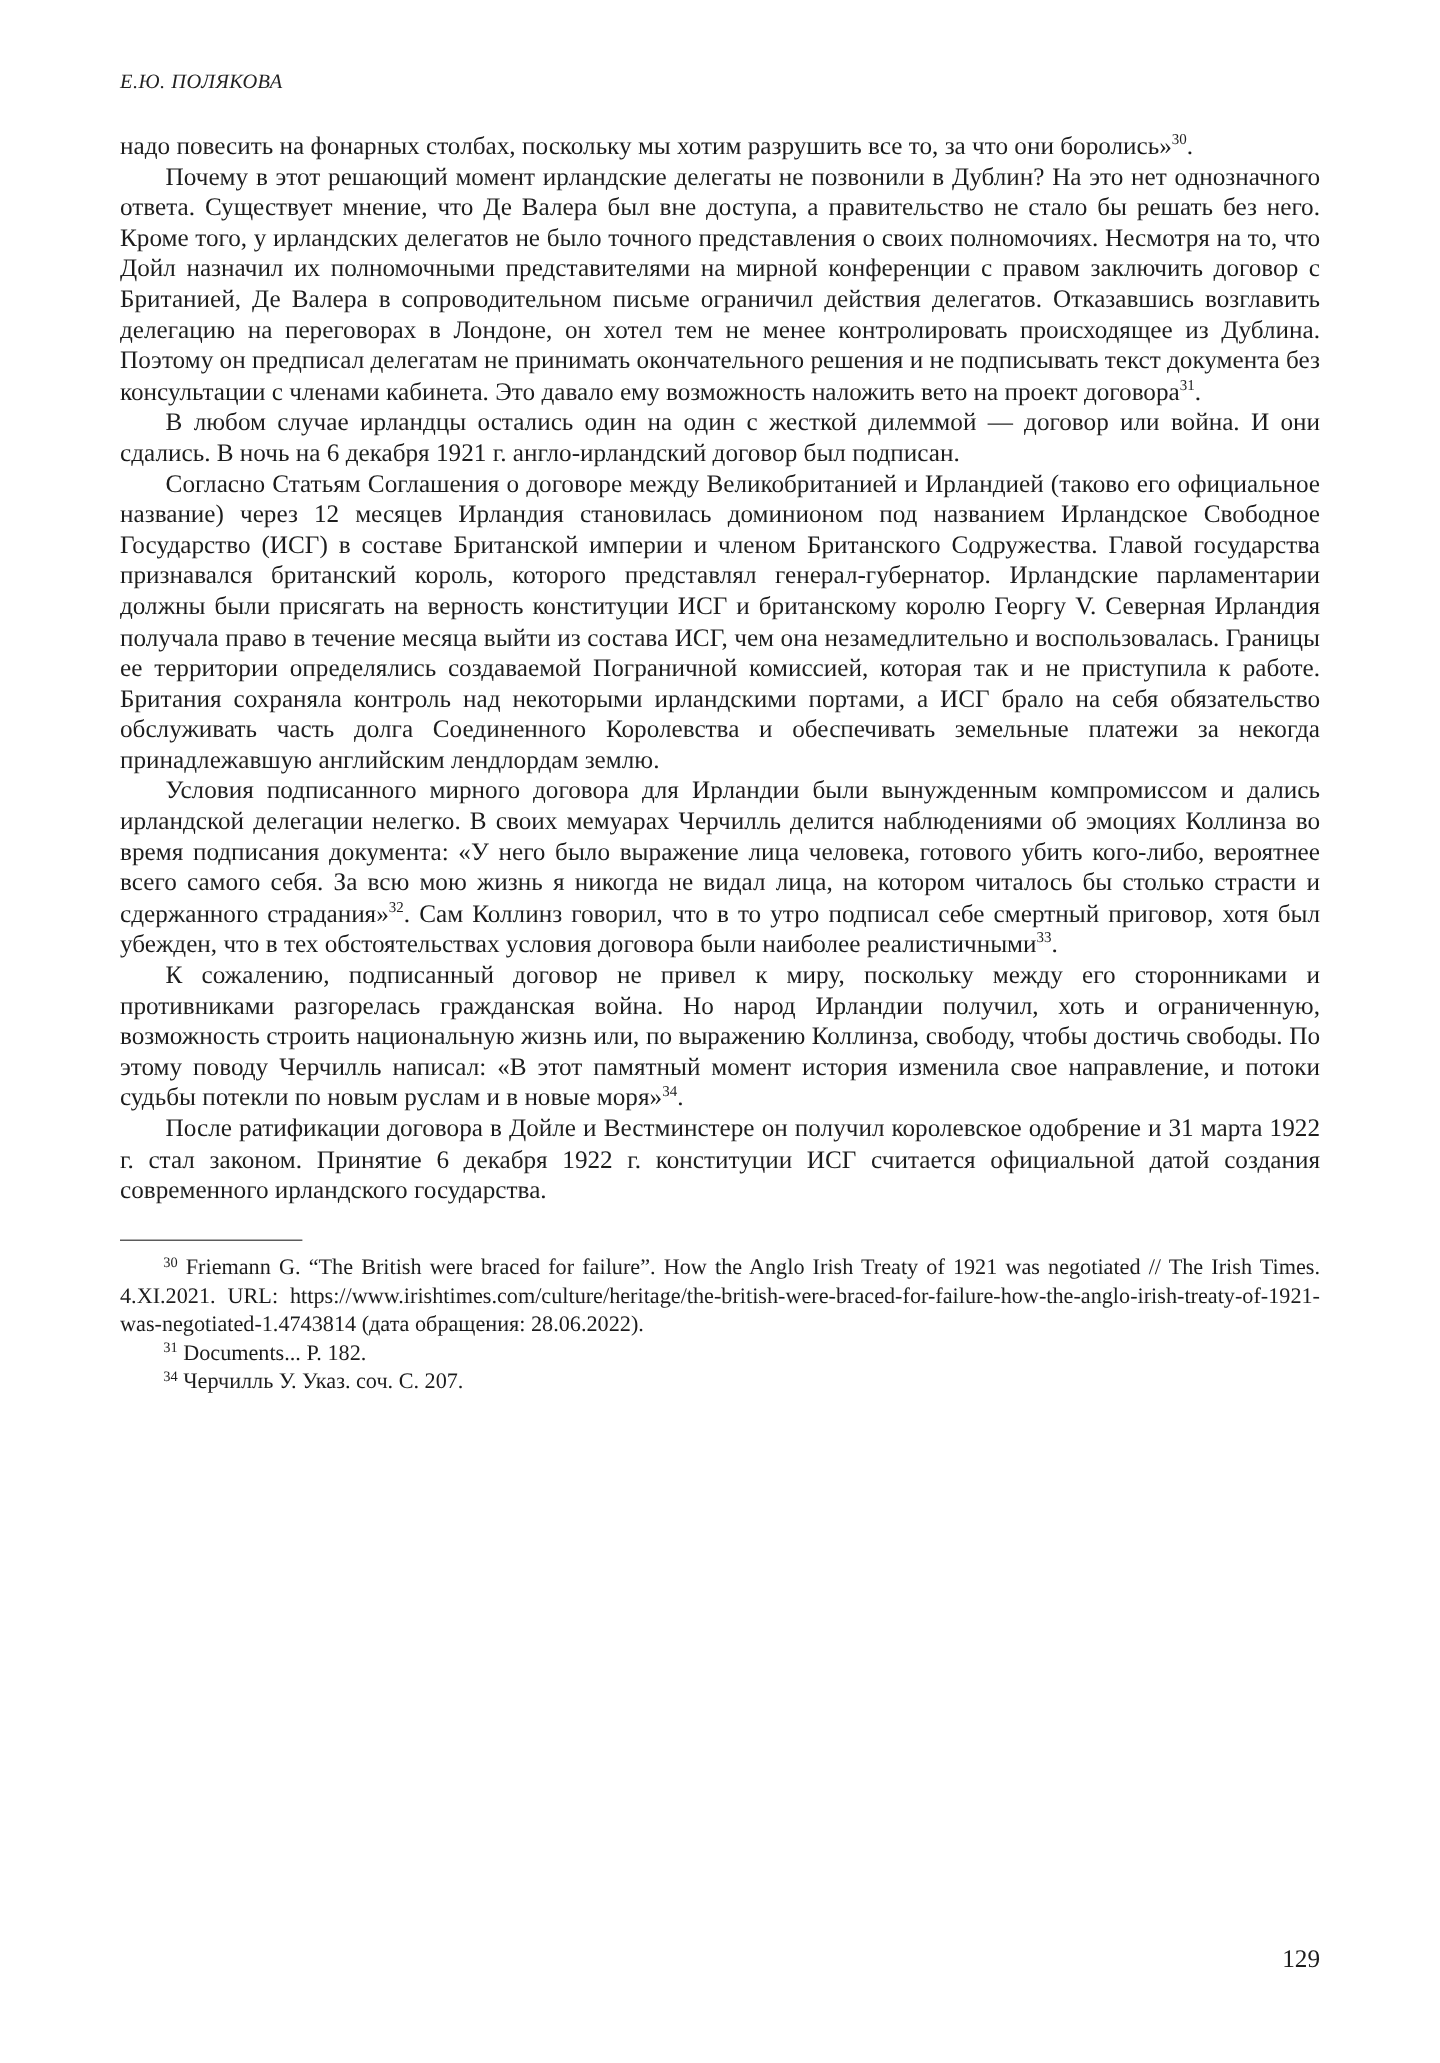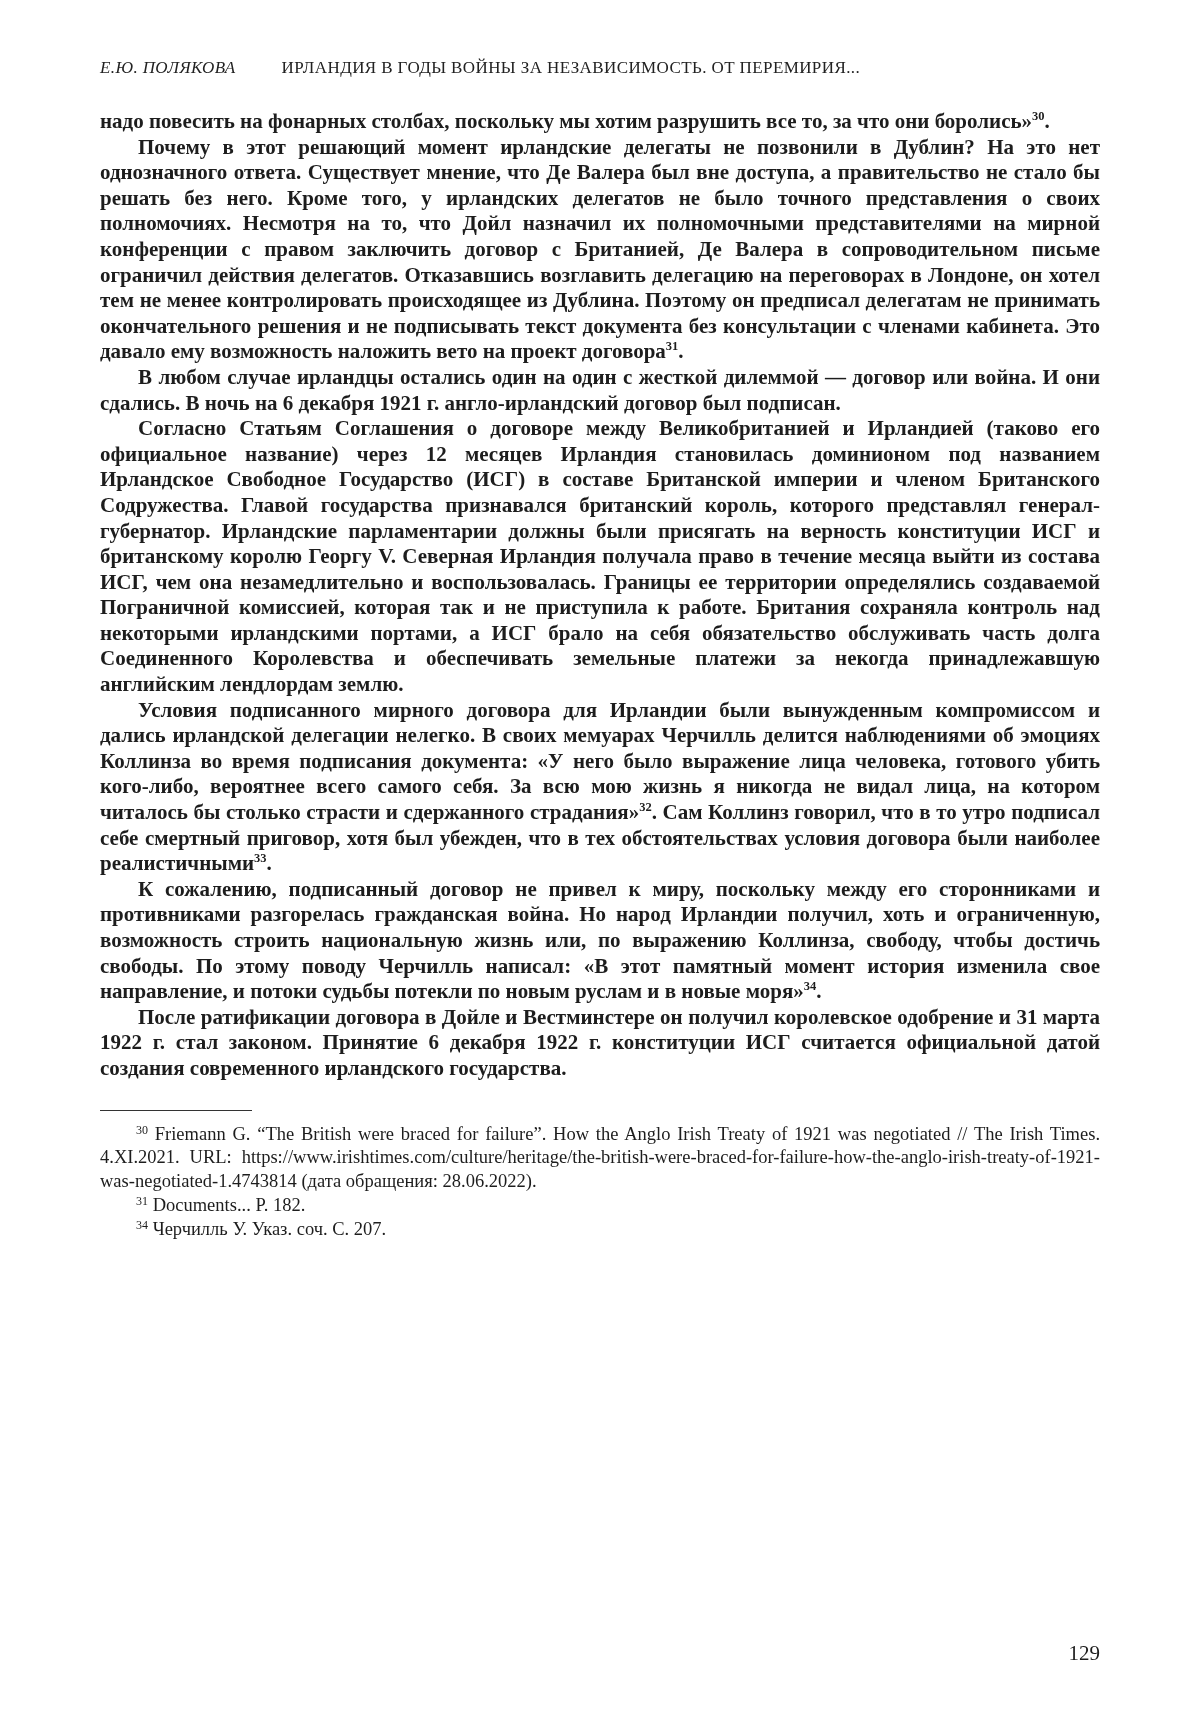--- a/index.html
+++ b/index.html
@@ -26,21 +26,20 @@
   .rh-author { font-style: italic; }
   .rh-title { }
   .body-text { margin-top: 31px; }
   .para {
     margin: 0;
     font-size: 21px;
     line-height: 25.6px;
     text-align: justify;
     text-indent: 38px;
     color: #1d1d1d;
-    font-weight: bold;
   }
   .para.continuation { text-indent: 0; }
   sup.fnref {
     font-size: 12.5px;
     line-height: 0;
     vertical-align: baseline;
     position: relative;
     top: -8px;
   }
   .footnote-rule {
@@ -67,31 +66,29 @@
     position: relative;
     top: -6px;
   }
   .fn-author { }
   .page-number {
     position: absolute;
     top: 1620px;
     right: 100px;
     font-size: 21px;
     color: #1d1d1d;
-    margin-top: 21px;
   }
 </style>
 </head>
 <body>
 
 <div class="page">
 
   <div class="running-header">
     <span class="rh-author">Е.Ю. ПОЛЯКОВА</span>
-    <span class="rh-title">ИРЛАНДИЯ В ГОДЫ ВОЙНЫ ЗА НЕЗАВИСИМОСТЬ. ОТ ПЕРЕМИРИЯ...</span>
   </div>
 
   <div class="body-text">
 
     <p class="para continuation"><span>надо повесить на фонарных столбах, поскольку мы хотим разрушить все то, за что они боролись»</span><sup class="fnref">30</sup><span>.</span></p>
 
     <p class="para"><span>Почему в этот решающий момент ирландские делегаты не позвонили в Дублин? На это нет однозначного ответа. Существует мнение, что Де Валера был вне доступа, а правительство не стало бы решать без него. Кроме того, у ирландских делегатов не было точного представления о своих полномочиях. Несмотря на то, что Дойл назначил их полномочными представителями на мирной конференции с правом заключить договор с Британией, Де Валера в сопроводительном письме ограничил действия делегатов. Отказавшись возглавить делегацию на переговорах в Лондоне, он хотел тем не менее контролировать происходящее из Дублина. Поэтому он предписал делегатам не принимать окончательного решения и не подписывать текст документа без консультации с членами кабинета. Это давало ему возможность наложить вето на проект договора</span><sup class="fnref">31</sup><span>.</span></p>
 
     <p class="para"><span>В любом случае ирландцы остались один на один с жесткой дилеммой — договор или война. И они сдались. В ночь на 6 декабря 1921 г. англо-ирландский договор был подписан.</span></p>
 

